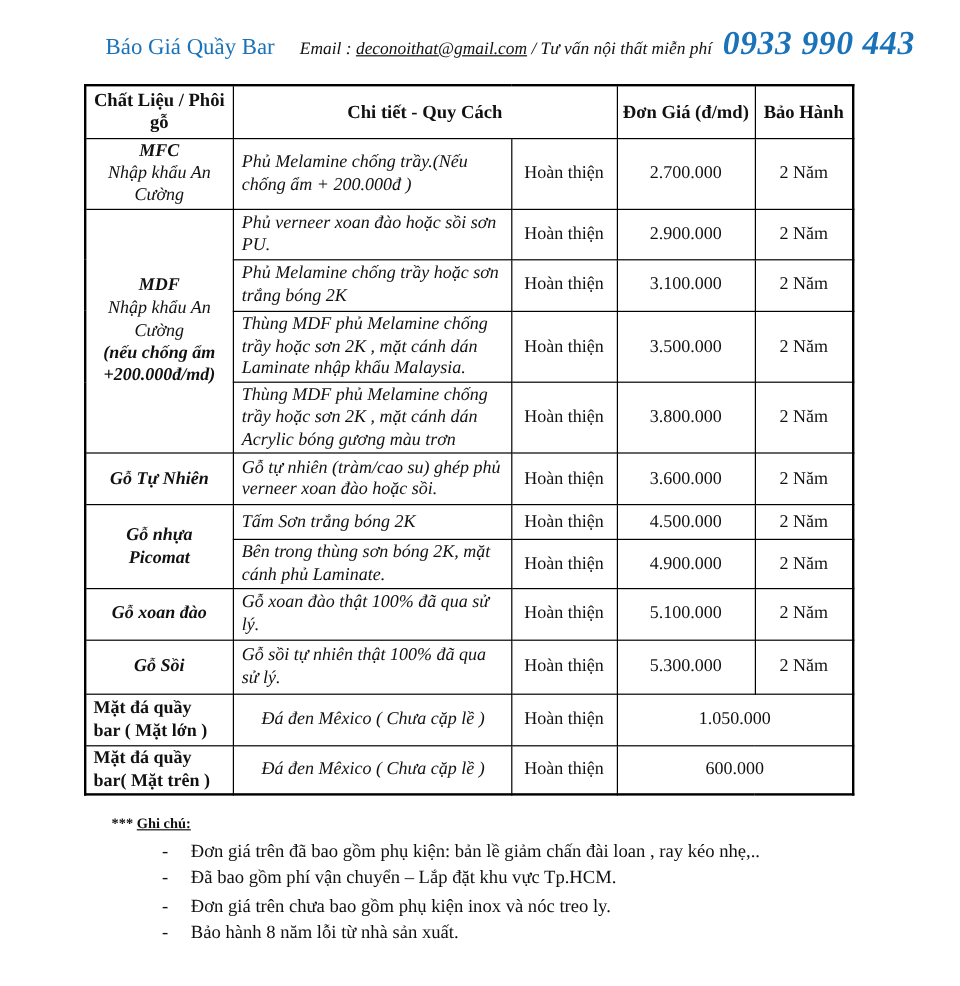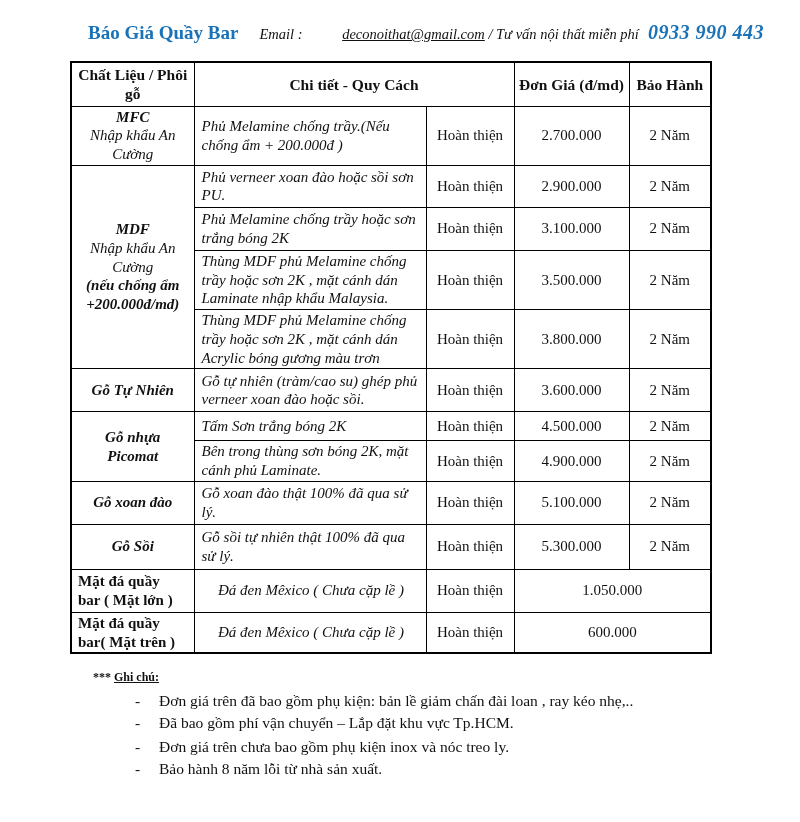--- a/index.html
+++ b/index.html
@@ -13,26 +13,26 @@
 
   .doc-title {
     margin: 10px 0 0 0; text-align: center;
     font-size: 25px; font-weight: bold; letter-spacing: 0.5px;
   }
 
   .subheader {
     margin: 21px 0 0 88px;
     display: flex; align-items: baseline; white-space: nowrap;
   }
-  .quote-title { color: var(--blue); font-weight: bold; font-size: 19px; }
+  .quote-title { color: var(--blue); font-weight: normal; font-size: 19px; }
   .contact { font-style: italic; font-size: 14.5px; margin-left: 21px; }
-  .email-link { color: var(--ink); text-decoration: underline; margin-left: 36px; }
+  .email-link { color: var(--ink); text-decoration: underline; }
   .phone {
     color: var(--blue); font-weight: bold; font-style: italic;
-    font-size: 20px; margin-left: 9px; letter-spacing: 0.5px;
+    font-size: 28px; margin-left: 9px; letter-spacing: 0.5px;
   }
 
   table.price-table {
     border-collapse: collapse; table-layout: fixed;
     margin: 17px 0 0 70px; width: 640px;
     border: 2px solid #000;
     padding-left: 28px;
   }
   .price-table th, .price-table td {
     border: 1px solid #000;

